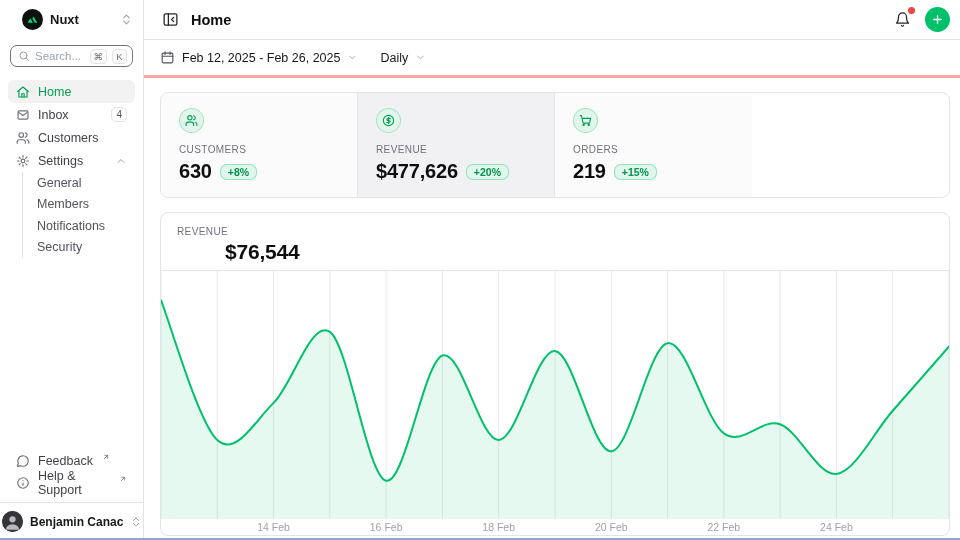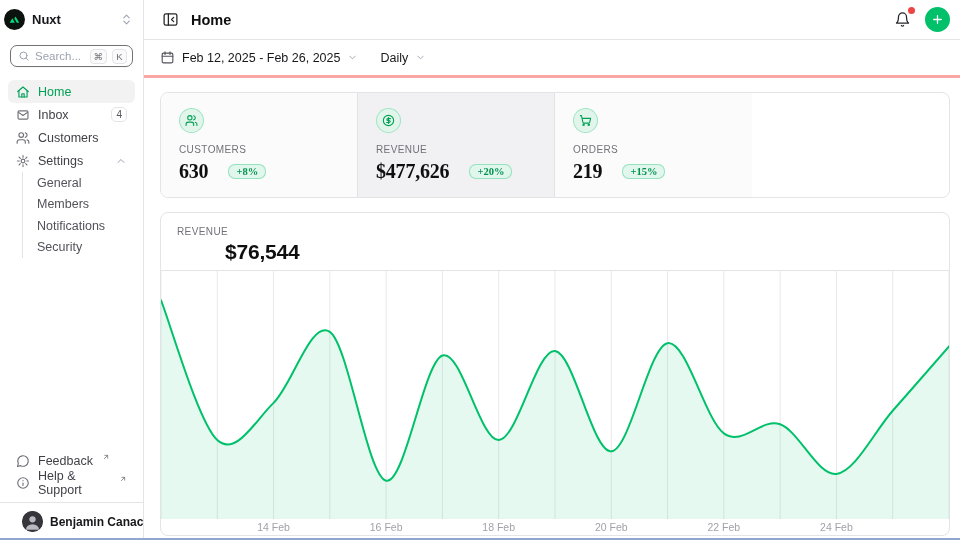--- a/index.html
+++ b/index.html
@@ -3,21 +3,21 @@
 <meta charset="utf-8">
 <style>
   * { box-sizing: border-box; margin: 0; padding: 0; }
   html, body { width: 960px; height: 540px; overflow: hidden; background: #fff;
     font-family: "Liberation Sans", "DejaVu Sans", sans-serif; color: #0f0f10; }
   .app { display: flex; width: 960px; height: 540px; }
 
   
   .sidebar { width: 144px; min-width: 144px; height: 100%; border-right: 1px solid #e4e4e7;
     display: flex; flex-direction: column; background: #fff; }
-  .ws-row { display: flex; align-items: center; gap: 7px; padding: 9px 10px 0 4px; }
+  .ws-row { display: flex; align-items: center; gap: 7px; padding: 9px 10px 0 22px; }
   .ws-logo { width: 21px; height: 21px; border-radius: 50%; background: #0c120e;
     display: grid; place-items: center; flex: none; }
   .ws-name { font-size: 13px; font-weight: 700; color: #18181b; }
   .ws-caret { margin-left: auto; color: #9ca3af; display: flex; }
   .search-box { margin: 15px 10px 0 10px; height: 22px; border: 1px solid #737373; border-radius: 7px;
     background: #fff; display: flex; align-items: center; gap: 5px; padding: 0 5px 0 7px;
     box-shadow: 0 1px 1px rgba(0,0,0,.03); }
   .search-box .ph { font-size: 11.5px; color: #9ca3af; flex: 1; white-space: nowrap; overflow: hidden; }
   .kbd { height: 15px; min-width: 15px; padding: 0 3px; border: 1px solid #e4e4e7; border-radius: 4px;
     background: #fafafa; color: #71717a; font-size: 9.5px; display: grid; place-items: center; }
@@ -33,21 +33,21 @@
   .children { margin-left: 14px; border-left: 1px solid #e4e4e7; padding-left: 8px; }
   .child-item { height: 21.5px; display: flex; align-items: center; padding: 0 6px;
     font-size: 12.5px; font-weight: 500; color: #52525b; border-radius: 6px; cursor: pointer; }
   .side-spacer { flex: 1; }
   .side-footer { margin: 0 8px 8px 8px; }
   .flink { height: 22px; display: flex; align-items: center; gap: 8px; padding: 0 8px;
     font-size: 12.5px; font-weight: 500; color: #3f3f46; border-radius: 6px; cursor: pointer; }
   .flink .ni { color: #71717a; display: flex; flex: none; }
   .ext-arrow { color: #71717a; transform: translateY(-4px); display: inline-flex; margin-left: 1px; }
   .side-divider { border-top: 1px solid #e4e4e7; }
-  .user-row { display: flex; align-items: center; gap: 7px; padding: 8px 22px; cursor: pointer; }
+  .user-row { display: flex; align-items: center; gap: 7px; padding: 8px 2px; cursor: pointer; }
   .avatar { width: 21px; height: 21px; border-radius: 50%; background: #3b3b40; overflow: hidden;
     display: grid; place-items: center; flex: none; }
   .user-name { font-size: 12px; font-weight: 600; color: #18181b; white-space: nowrap; }
   .user-row .ws-caret { margin-left: auto; }
 
   
   .main { flex: 1; display: flex; flex-direction: column; min-width: 0; }
   .topbar { height: 40px; border-bottom: 1px solid #e4e4e7; display: flex; align-items: center;
     padding: 0 10px 0 16px; gap: 10px; }
   .icon-btn { display: flex; align-items: center; justify-content: center; color: #27272a;
@@ -71,21 +71,21 @@
 
   
   .stats { display: grid; grid-template-columns: 1fr 1fr 1fr 1fr; border: 1px solid #e4e4e7;
     border-radius: 8px; overflow: hidden; height: 106px; }
   .stat { background: #fbfbfb; border-right: 1px solid #e4e4e7; padding: 15px 18px; cursor: pointer; }
   .stat:last-child { border-right: none; }
   .stat.selected { background: #f1f1f3; }
   .stat-icon { width: 25px; height: 25px; border-radius: 50%; background: #e1f5eb;
     box-shadow: inset 0 0 0 1px rgba(0,193,106,.30); display: grid; place-items: center; color: #00a155; }
   .stat-label { margin-top: 11px; font-size: 10px; font-weight: 500; letter-spacing: .4px; color: #71717a; }
-  .stat-value-row { margin-top: 5px; display: flex; align-items: center; gap: 20px; font-family: Liberation Serif, serif; }
+  .stat-value-row { margin-top: 5px; display: flex; align-items: center; gap: 8px; }
   .stat-value { font-size: 20px; font-weight: 700; color: #0f0f10; letter-spacing: -0.2px; }
   .delta-badge { background: #e1f6ec; color: #00924f; box-shadow: inset 0 0 0 1px rgba(0,193,106,.35);
     border-radius: 7px; padding: 2px 8px; font-size: 10.5px; font-weight: 700; }
 
   
   .chart-card { margin-top: 14px; border: 1px solid #e4e4e7; border-radius: 8px; height: 324px;
     overflow: hidden; background: #fff; }
   .chart-head { height: 58px; border-bottom: 1px solid #e4e4e7; padding: 13px 16px 0 16px; }
   .chart-label { font-size: 10px; font-weight: 500; letter-spacing: .4px; color: #71717a; }
   .chart-value { margin-top: 3px; font-size: 21px; font-weight: 700; color: #0f0f10; letter-spacing: -0.2px; margin-left: 48px; }

